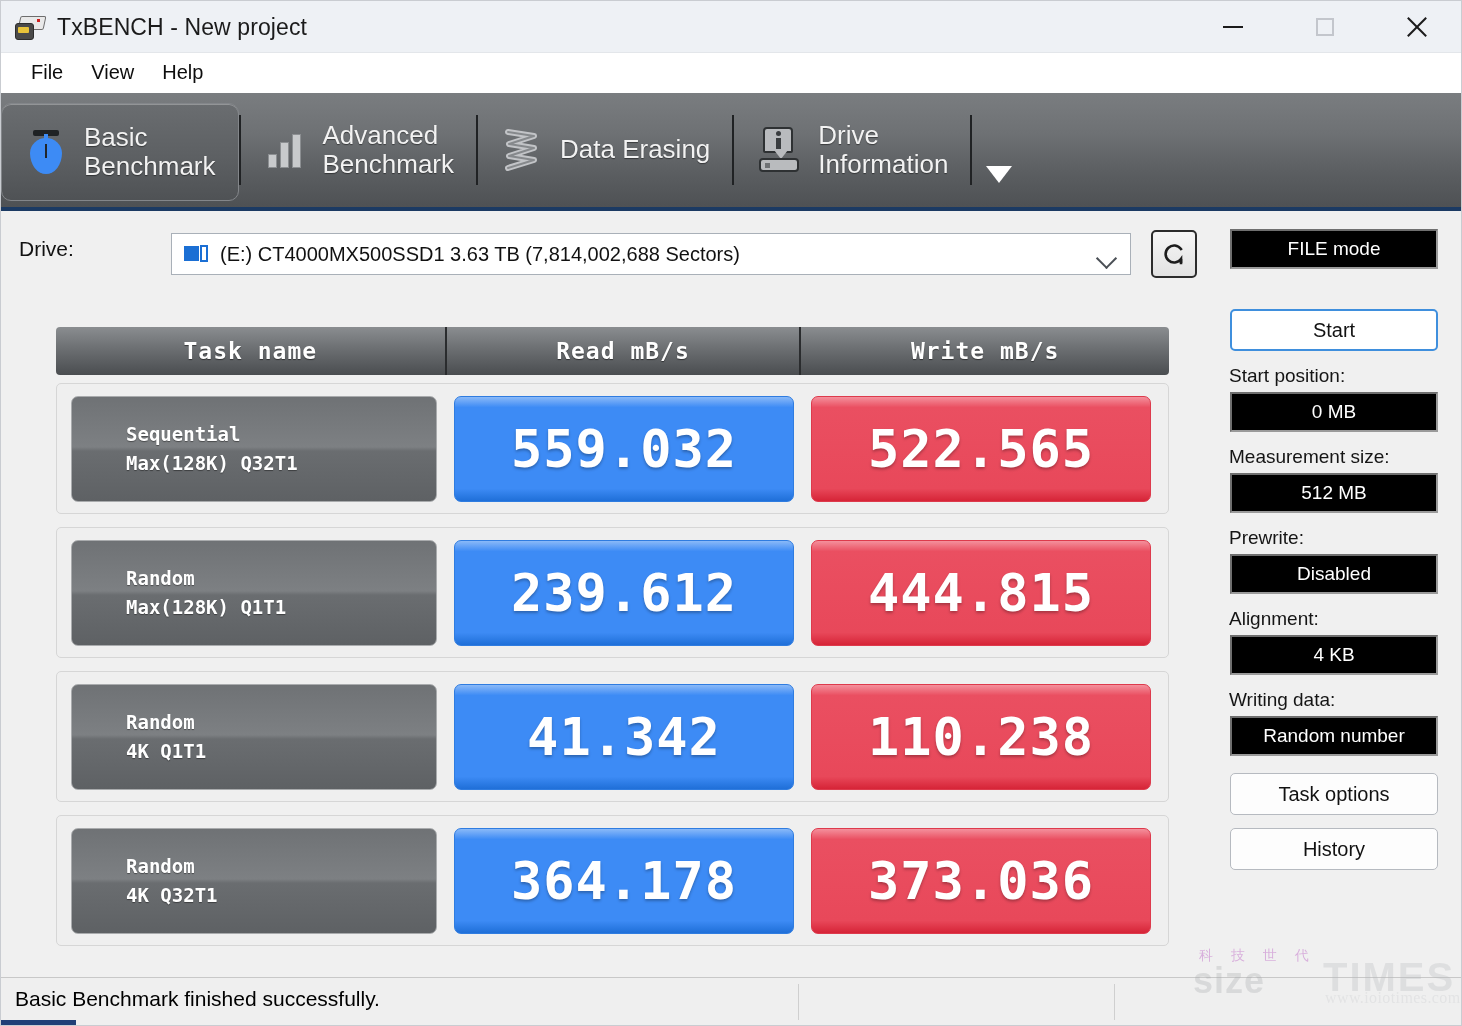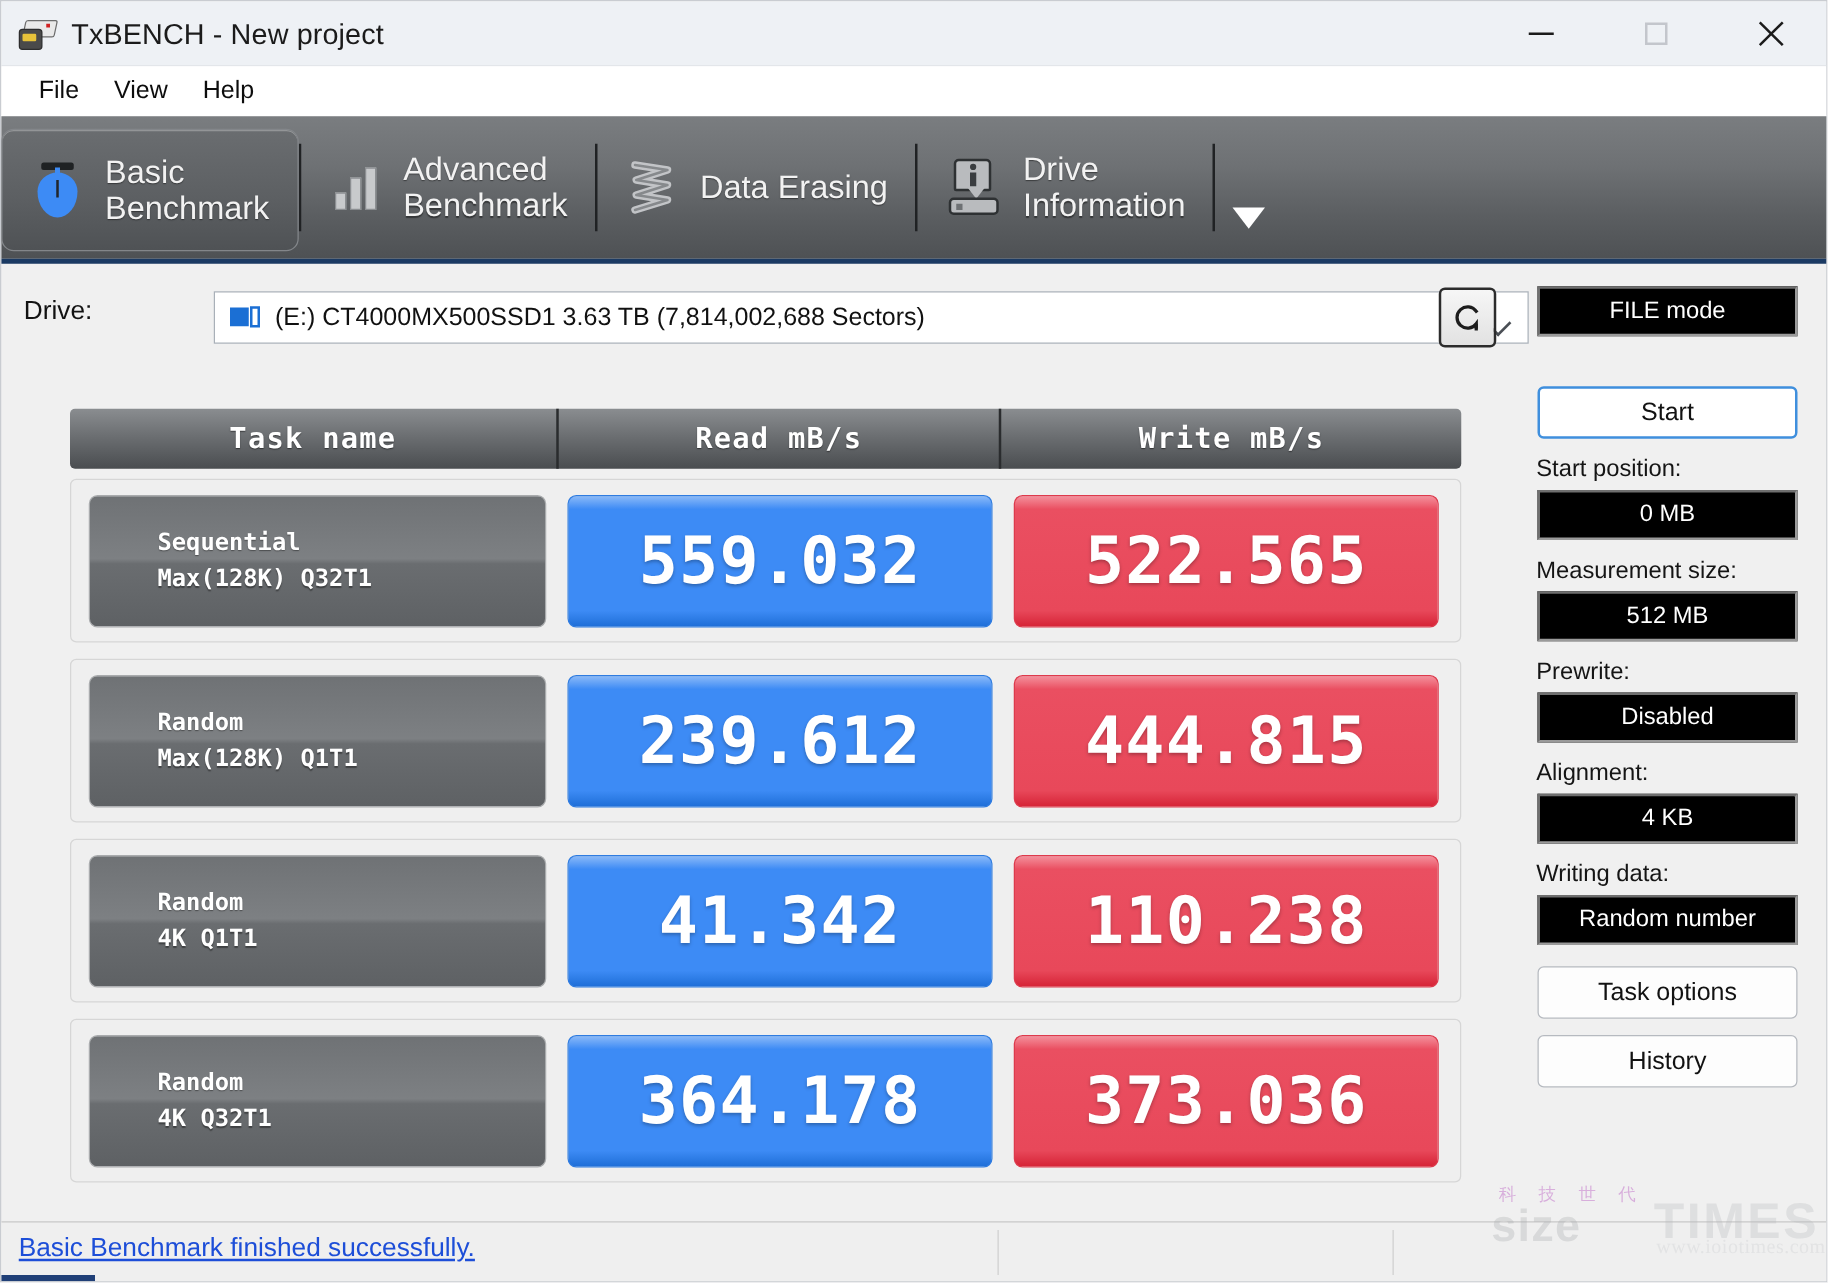--- a/index.html
+++ b/index.html
@@ -307,21 +307,21 @@
   }
   .drive-label {
     position: absolute;
     left: 18px; top: 22px;
     font-size: 21px;
     color: #121212;
   }
   .drive-combo {
     position: absolute;
     left: 170px; top: 18px;
-    width: 1052px; height: 42px;
+    width: 960px; height: 42px;
     background: #ffffff;
     border: 1px solid #a9b0b8;
     box-sizing: border-box;
     display: flex;
     align-items: center;
     cursor: default;
   }
   .drive-ico {
     position: relative;
     width: 26px; height: 22px;
@@ -508,23 +508,22 @@
     left: 0; bottom: 0;
     width: 1462px; height: 48px;
     background: #efefef;
     border-top: 1px solid #c8c8c8;
     box-sizing: border-box;
   }
   .status-text {
     position: absolute;
     left: 14px; top: 9px;
     font-size: 21px;
-    color: #1d4ed8;
+    color: #000000;
     white-space: nowrap;
-    text-decoration: underline;
   }
   .status-div {
     position: absolute;
     top: 6px;
     width: 0; height: 36px;
     border-left: 1px solid #cfcfcf;
   }
   .status-progress {
     position: absolute;
     left: 0; bottom: 0;

